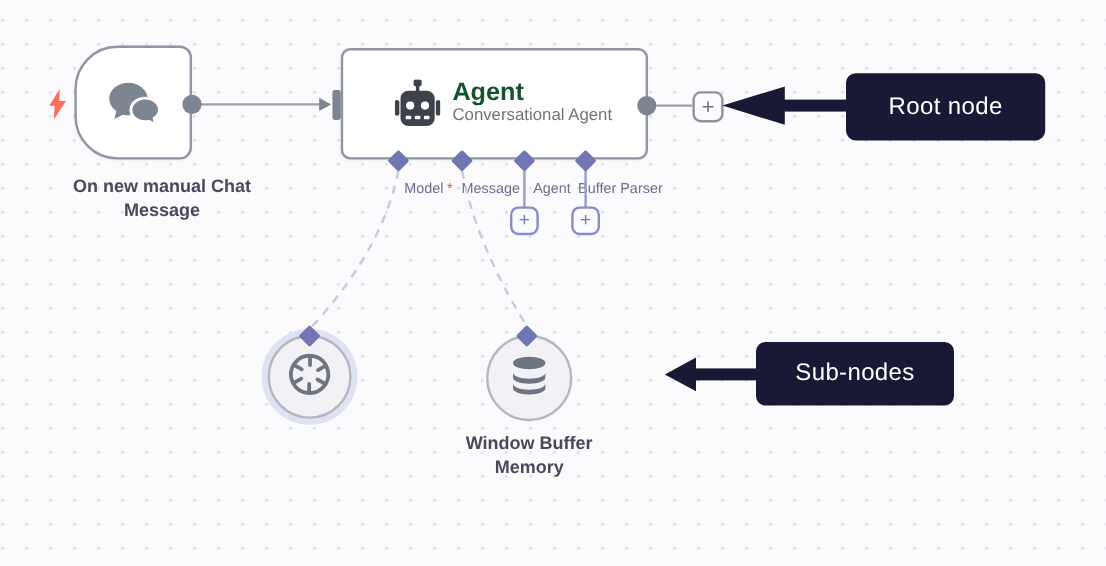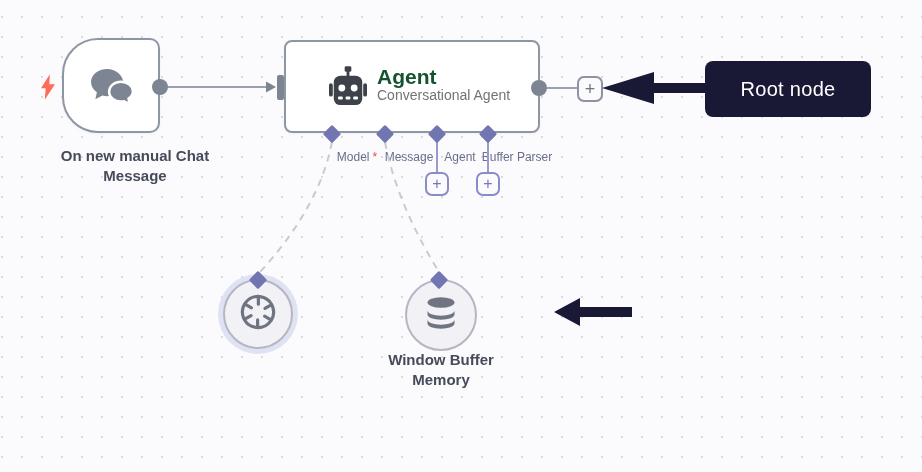--- a/index.html
+++ b/index.html
@@ -23,21 +23,21 @@
   .chat-icon { position:absolute; left:24px; top:27px; width:46px; height:40px; }
 
   .robot-icon { position:absolute; left:43px; top:24px; width:38px; height:44px; }
   .agent-title { position:absolute; left:91px; top:23px; font-size:21px; font-weight:700; color:#14532d; }
   .agent-subtitle { position:absolute; left:91px; top:45px; font-size:14px; color:#737373; }
 
   .node-label { position:absolute; text-align:center; font-weight:600; color:#474a59;
                 font-size:15px; line-height:1.3; z-index:2; }
   .trigger-label { left:50px; top:146px; width:170px; }
   .openai-label  { left:178px; top:358px; width:160px; }
-  .memory-label  { left:361px; top:350px; width:160px;text-align:center; }
+  .memory-label  { left:361px; top:360px; width:160px;text-align:center; }
 
   .port-label { position:absolute; top:150px; transform:translateX(-50%); font-size:12px;
                 color:#6b6e8c; white-space:nowrap; z-index:2;padding-left:48px; }
   .port-label .req { color:#e0504e; margin-left:3px; }
 
   
   .halo { position:absolute; left:218px; top:274px; width:80px; height:80px; border-radius:50%;
           background:#dfe2f3; z-index:1; }
   .subnode { position:absolute; border:2px solid #b4b7c1; border-radius:50%;
              background:#f1f1f6; z-index:2; display:flex; align-items:center; justify-content:center; }
@@ -176,16 +176,17 @@
   </svg>
 
   <div class="plus-btn plus-gray">+</div>
   <div class="plus-btn plus-purple plus-tool">+</div>
   <div class="plus-btn plus-purple plus-parser">+</div>
 
   <div class="ann-box ann-root">Root node</div>
   <div class="ann-shaft shaft-root"></div>
   <div class="ann-head head-root"></div>
 
+  <div class="ann-box ann-sub">Sub-nodes</div>
   <div class="ann-shaft shaft-sub"></div>
   <div class="ann-head head-sub"></div>
 
 </div>
 
 </body></html>

